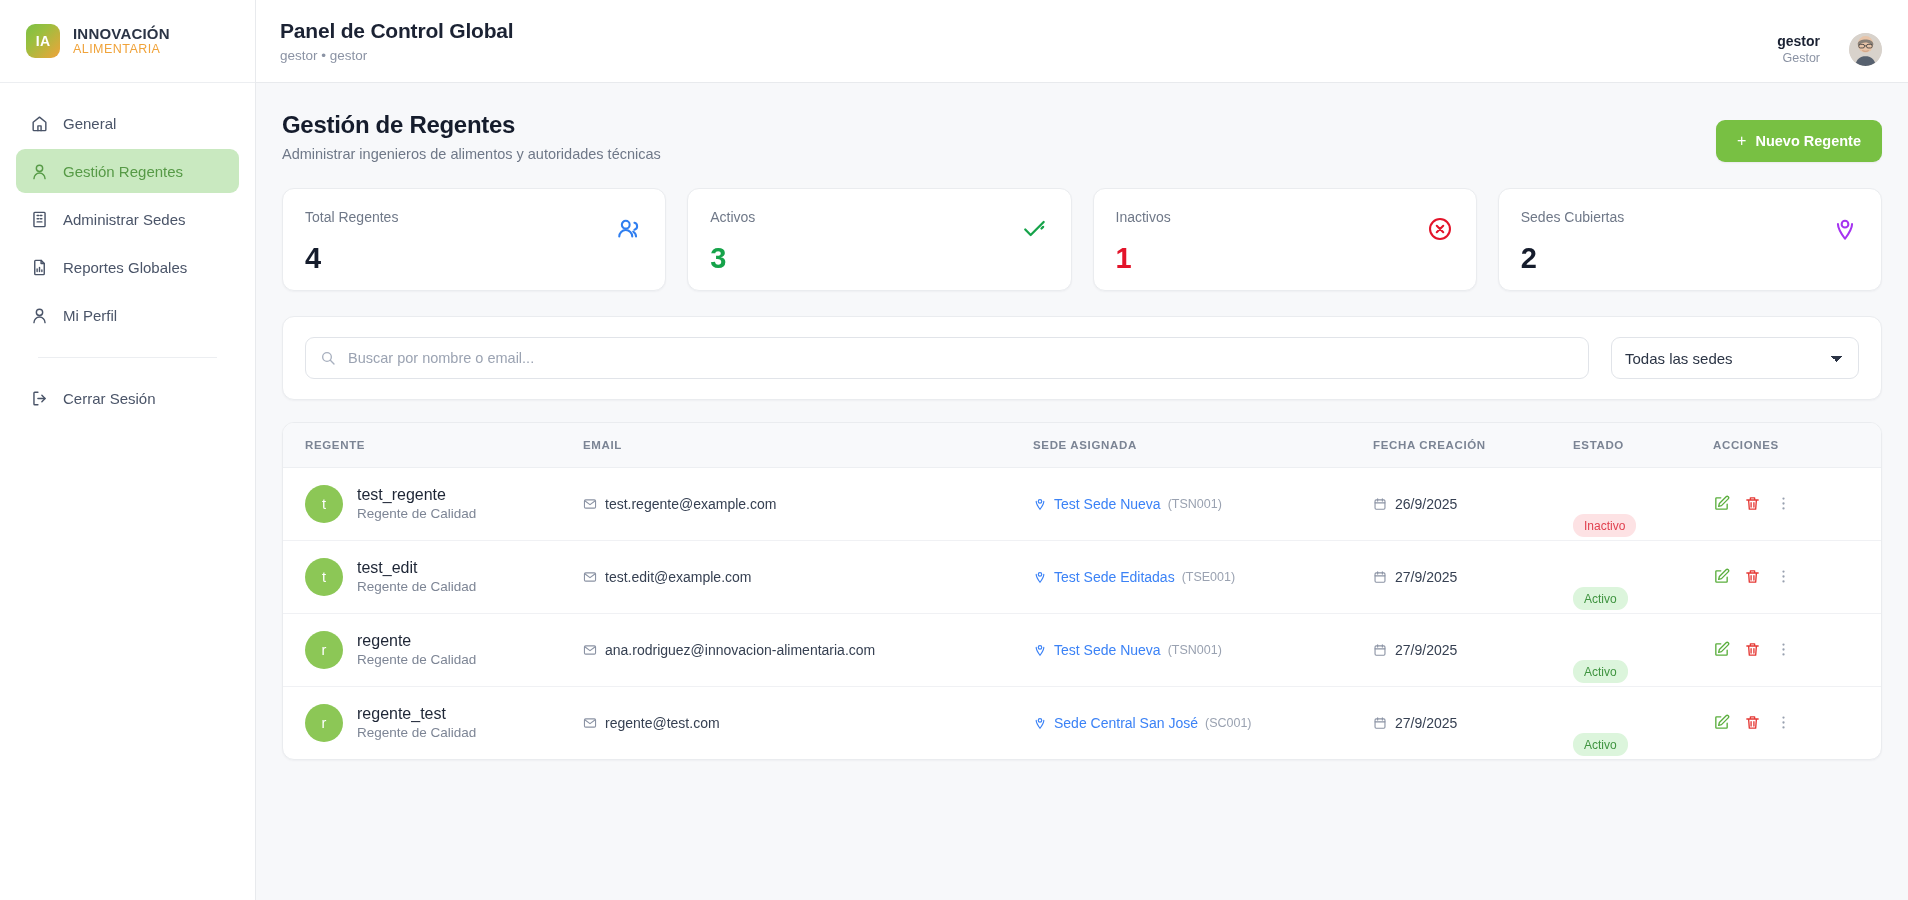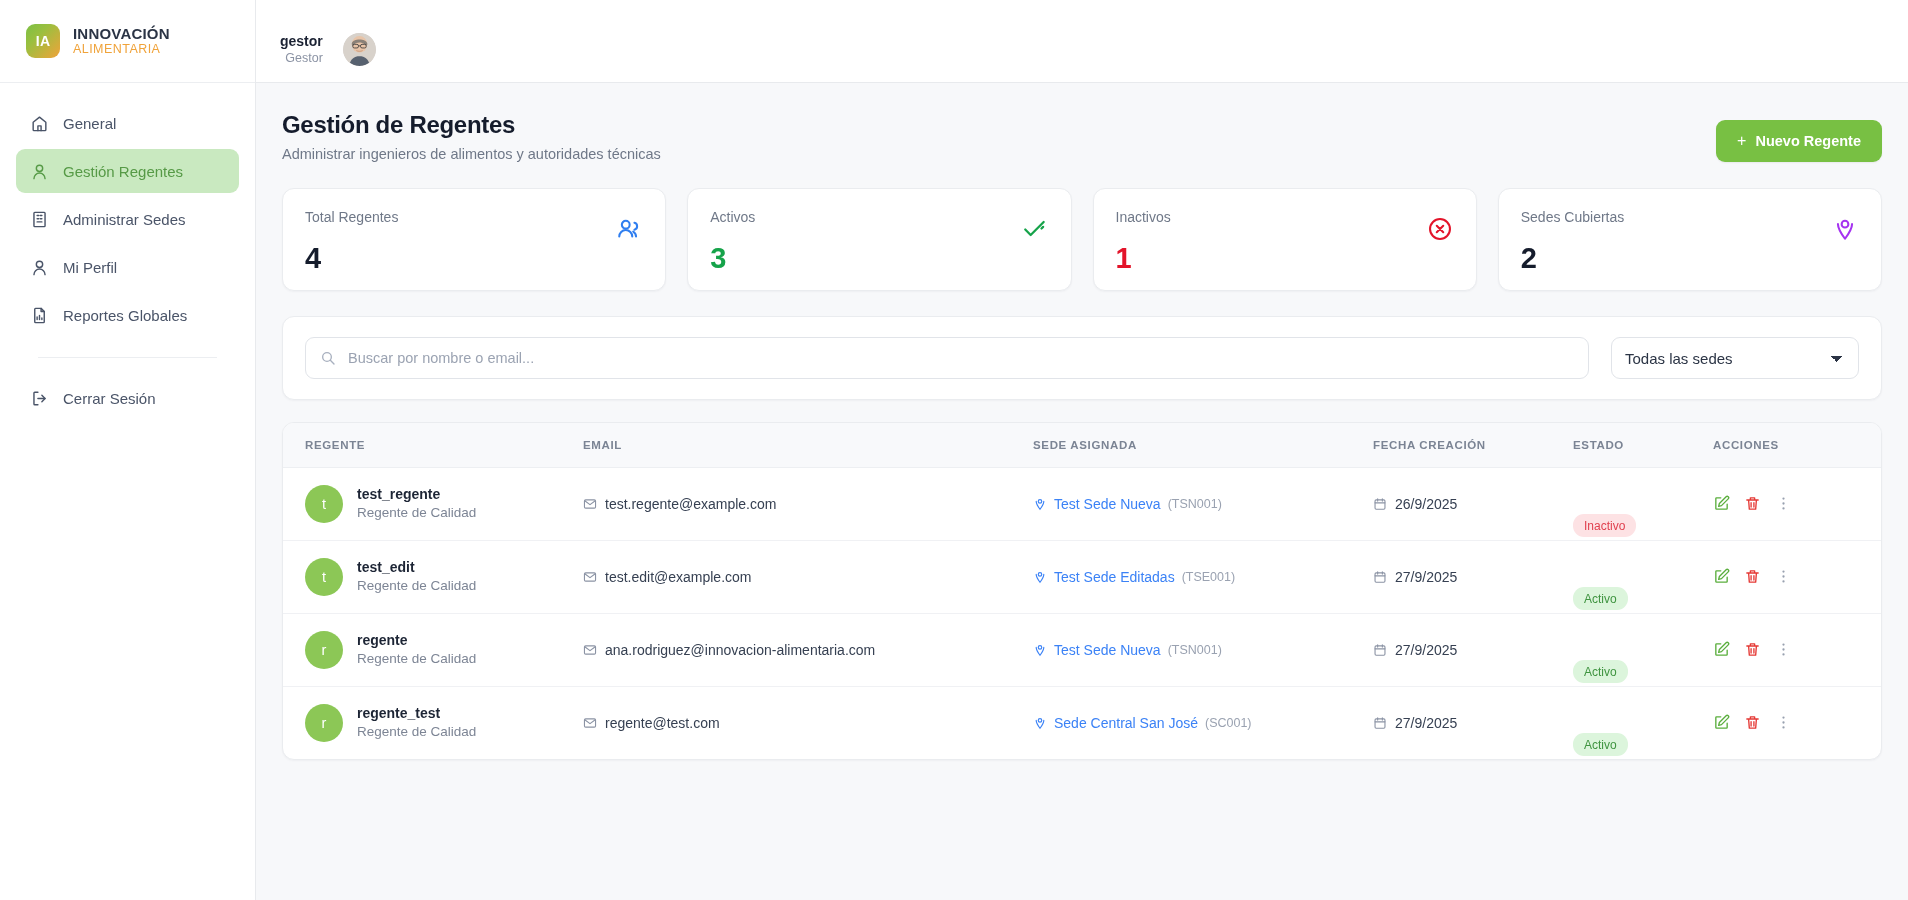--- a/index.html
+++ b/index.html
@@ -59,21 +59,21 @@
   .topbar {
     height: 83px; background: #ffffff;
     border-bottom: 1px solid #e8eaed;
     display: flex; align-items: center; justify-content: space-between;
     padding: 0 26px 0 24px;
     flex-shrink: 0;
   }
   .topbar-left { display: flex; flex-direction: column; gap: 5px; }
   .topbar-title { font-size: 21px; font-weight: 700; color: #1b2233; letter-spacing: -.2px; }
   .topbar-crumb { font-size: 13.5px; color: #8b93a4; }
-  .topbar-right { display: flex; align-items: center; gap: 20px; margin-top: 16px; }
+  .topbar-right { display: flex; align-items: center; gap: 29px; margin-top: 16px; }
   .user-meta { display: flex; flex-direction: column; align-items: flex-end; line-height: 1.3; }
   .user-name { font-size: 14px; font-weight: 700; color: #1b2233; }
   .user-role { font-size: 12.5px; color: #8b93a4; }
   .avatar {
     width: 33px; height: 33px; border-radius: 50%;
     overflow: hidden; flex-shrink: 0;
     background: #d9d4cf;
   }
   .avatar svg { width: 33px; height: 33px; display:block; }
 
@@ -165,21 +165,21 @@
   tbody tr:last-child td { border-bottom: none; }
 
   .regente-cell { display: flex; align-items: center; gap: 14px; padding-left: 22px; }
   .rg-avatar {
     width: 38px; height: 38px; border-radius: 50%;
     background: #8cc756; color: #fff;
     display: flex; align-items: center; justify-content: center;
     font-size: 14.5px; flex-shrink: 0;
   }
   .rg-names { display: flex; flex-direction: column; line-height: 1.35; }
-  .rg-name { font-size: 14px; font-weight: 700; color: #1d2535; }
+  .rg-name { font-size: 16px; font-weight: 400; color: #1d2535; }
   .rg-role { font-size: 13.5px; color: #7d8595; }
 
   .email-cell { display: flex; align-items: center; gap: 8px; font-size: 14px; color: #364052; }
   .mini-icon { width: 14px; height: 14px; color: #8b93a4; flex-shrink: 0; }
   .mini-icon svg { width: 14px; height: 14px; display: block; }
 
   .sede-cell { display: flex; align-items: center; gap: 7px; font-size: 14px; }
   .sede-pin { width: 14px; height: 14px; color: #3b82f6; flex-shrink: 0; }
   .sede-pin svg { width: 14px; height: 14px; display: block; }
   .sede-name { color: #3b82f6; cursor: pointer; }
@@ -243,56 +243,60 @@
             <rect x="5" y="3" width="14" height="18" rx="1"></rect>
               <path d="M9 7h2M13 7h2M9 11h2M13 11h2M9 15h6"></path>
           </svg>
         </span>
         <span>Administrar Sedes</span>
       </div>
 
       <div class="nav-item">
         <span class="nav-icon">
           <svg viewBox="0 0 24 24" fill="none" stroke="currentColor" stroke-width="1.8" stroke-linecap="round" stroke-linejoin="round">
-            <circle cx="12" cy="8" r="4"></circle>
-              <path d="M5 21a7 7 0 0 1 14 0"></path>
-          </svg>
-        </span>
-        <span>Mi Perfil</span>
-      </div>
-
-      <div class="nav-item">
-        <span class="nav-icon">
-          <svg viewBox="0 0 24 24" fill="none" stroke="currentColor" stroke-width="1.8" stroke-linecap="round" stroke-linejoin="round">
             <path d="M14 3H7a1 1 0 0 0-1 1v16a1 1 0 0 0 1 1h10a1 1 0 0 0 1-1V7z"></path>
               <path d="M14 3v4h4"></path>
               <path d="M9 17v-3M12 17v-5M15 17v-2"></path>
           </svg>
         </span>
         <span>Reportes Globales</span>
+      </div>
+
+      <div class="nav-item">
+        <span class="nav-icon">
+          <svg viewBox="0 0 24 24" fill="none" stroke="currentColor" stroke-width="1.8" stroke-linecap="round" stroke-linejoin="round">
+            <circle cx="12" cy="8" r="4"></circle>
+              <path d="M5 21a7 7 0 0 1 14 0"></path>
+          </svg>
+        </span>
+        <span>Mi Perfil</span>
       </div>
 
       <div class="nav-divider"></div>
 
       <div class="nav-item">
         <span class="nav-icon">
           <svg viewBox="0 0 24 24" fill="none" stroke="currentColor" stroke-width="1.8" stroke-linecap="round" stroke-linejoin="round">
             <path d="M10 4H6a1 1 0 0 0-1 1v14a1 1 0 0 0 1 1h4"></path>
               <path d="M15 8l4 4-4 4"></path>
               <path d="M19 12H10"></path>
           </svg>
         </span>
         <span>Cerrar Sesión</span>
       </div>
     </nav>
   </aside>
 
   <div class="main">
 
     <header class="topbar">
+      <div class="topbar-left">
+        <div class="topbar-title">Panel de Control Global</div>
+        <div class="topbar-crumb">gestor • gestor</div>
+      </div>
       <div class="topbar-right">
         <div class="user-meta">
           <span class="user-name">gestor</span>
           <span class="user-role">Gestor</span>
         </div>
         <div class="avatar">
           <svg viewBox="0 0 64 64" aria-hidden="true">
             <defs>
                 <clipPath id="avclip">
                   <circle cx="32" cy="32" r="32"></circle>

